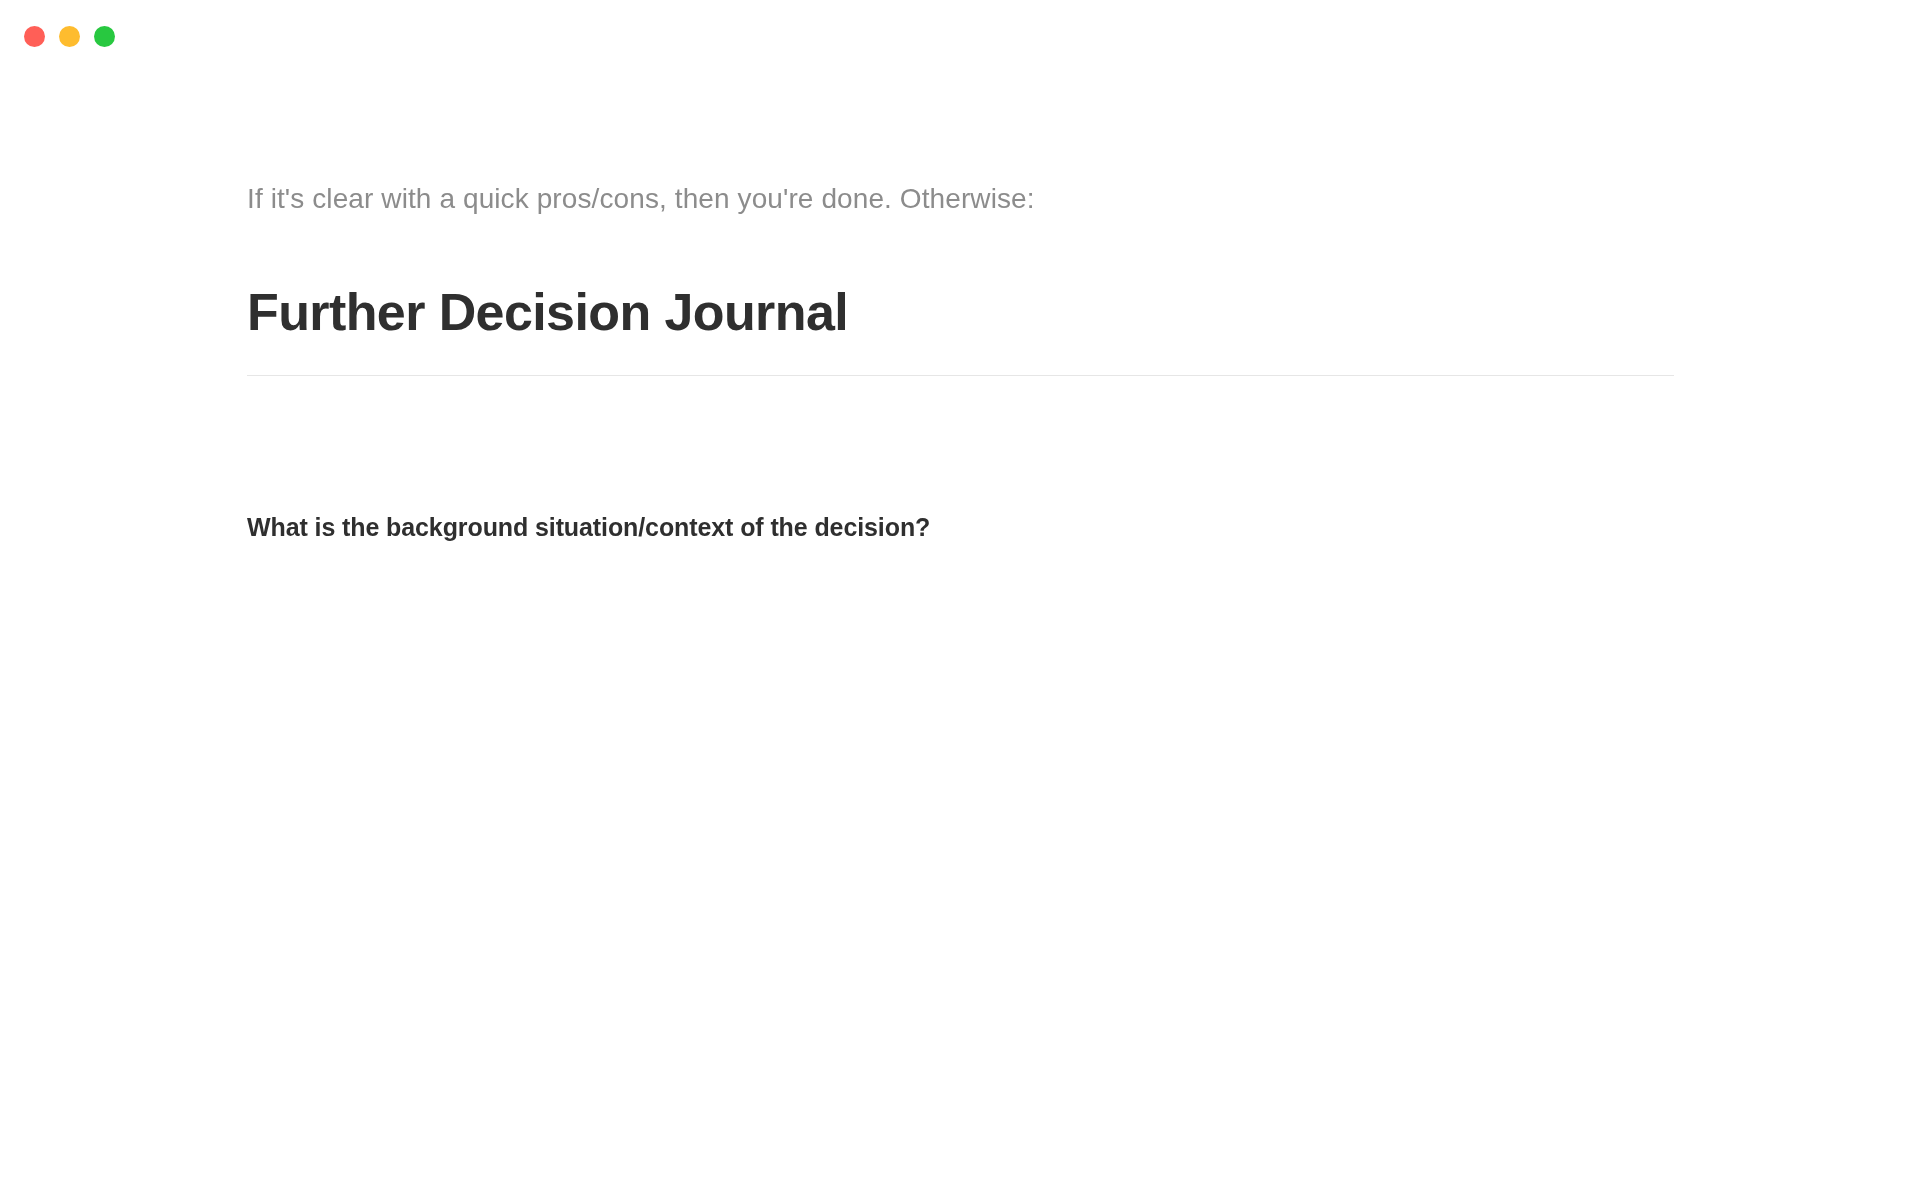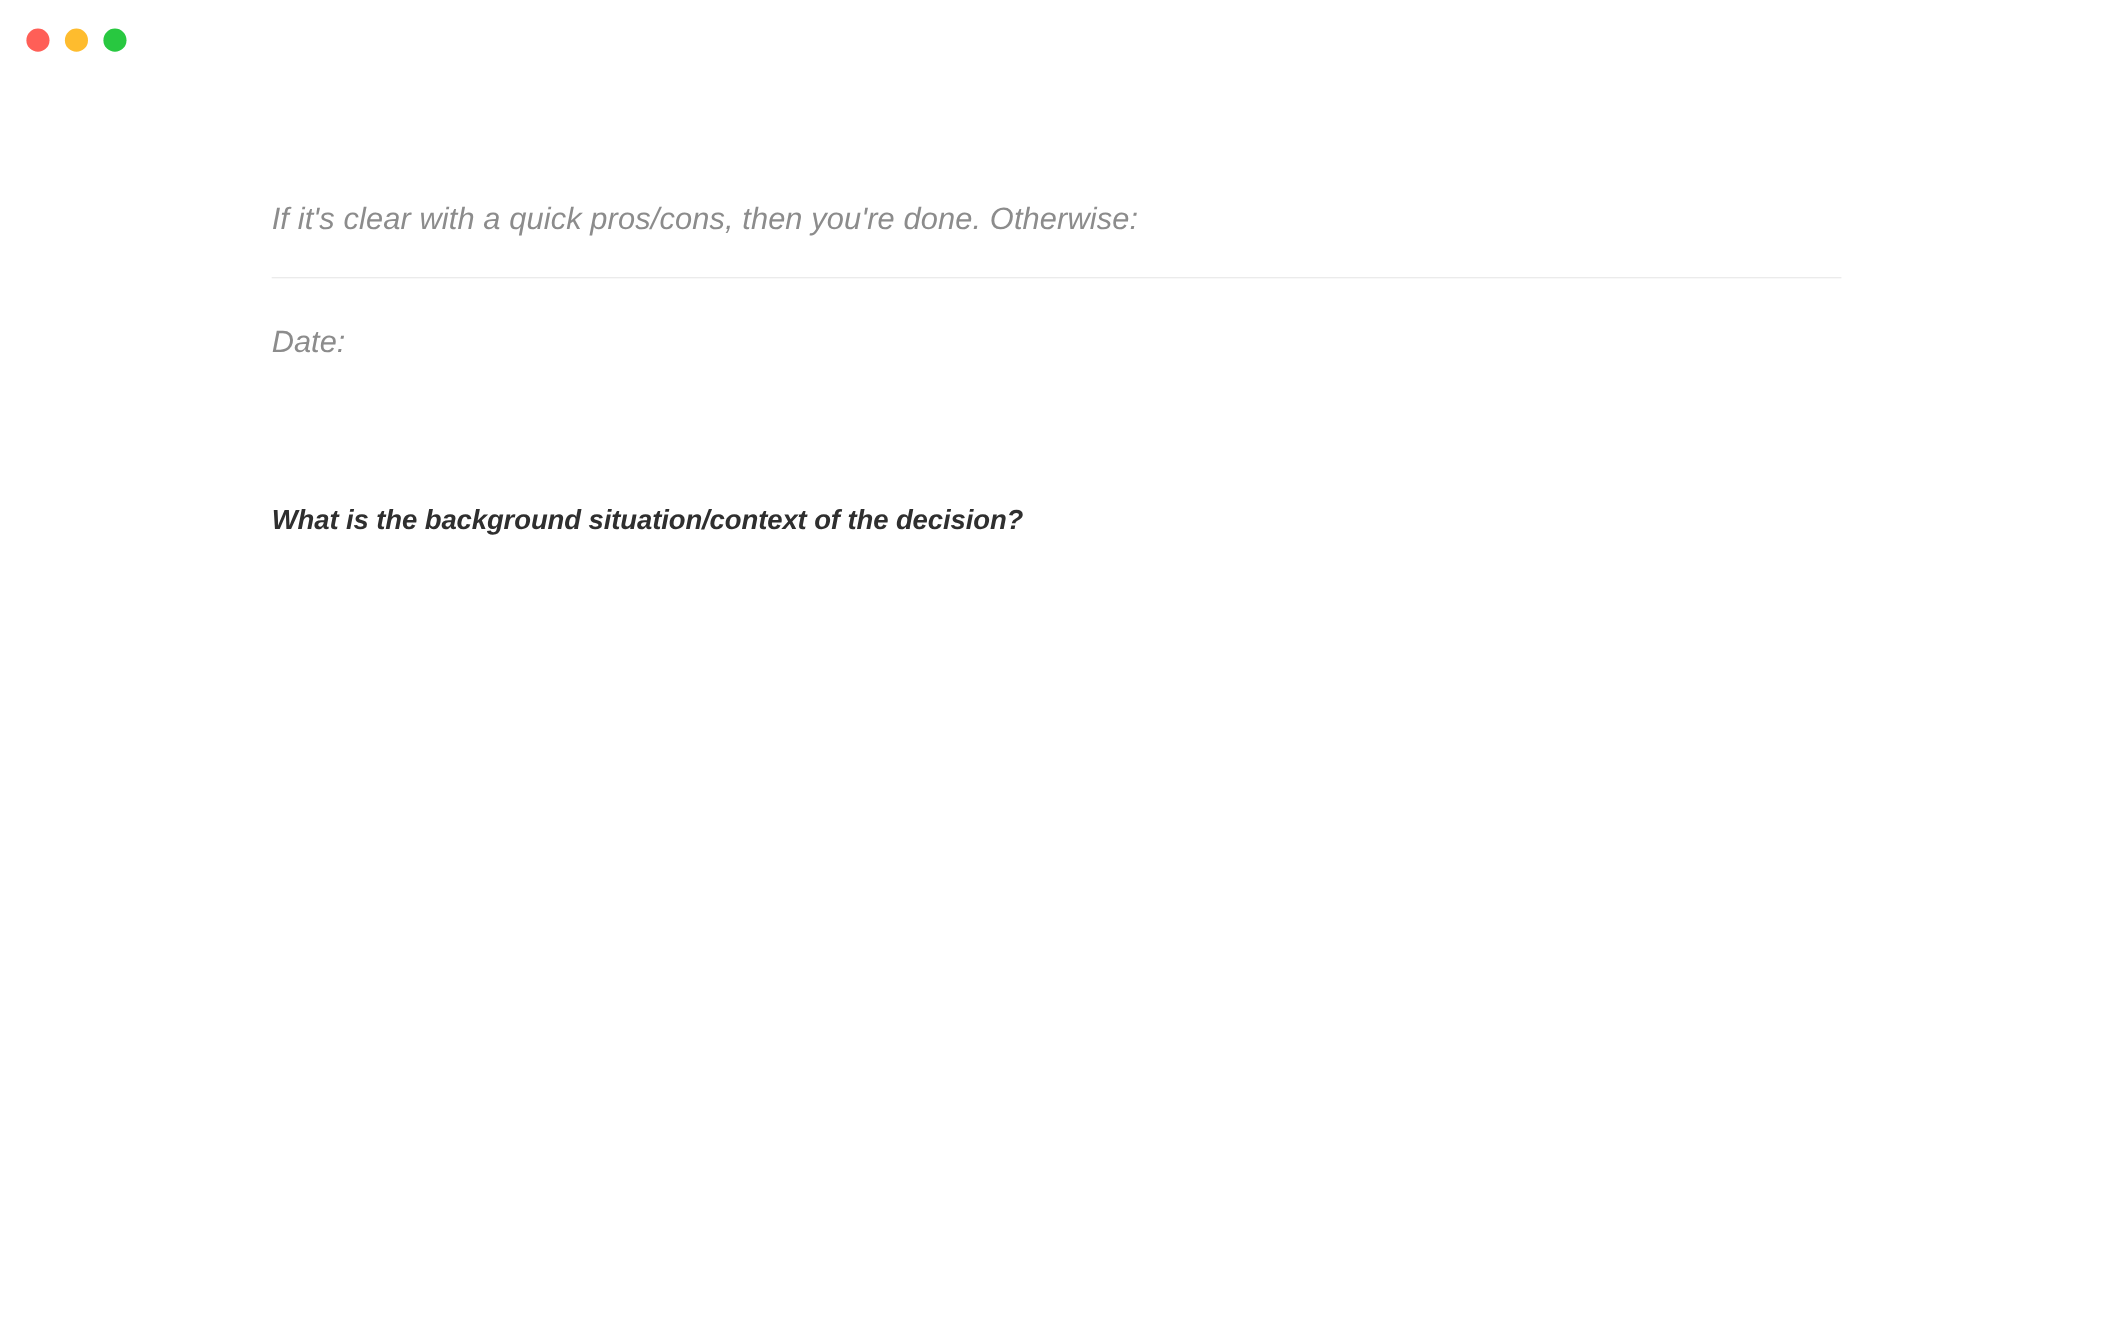--- a/index.html
+++ b/index.html
@@ -42,21 +42,20 @@
   .light-max    { background: #28c840; }
 
   
   .doc {
     position: absolute;
     top: 0;
     left: 0;
     width: 1668px;
     height: 1200px;
     background: #ffffff;
-    font-style: italic;
   }
   .doc-inner {
     position: absolute;
     left: 247px;
     top: 0;
     width: 1190px;
   }
 
   .intro-line {
     margin: 0;
@@ -113,24 +112,24 @@
 </style>
 </head>
 <body>
 
 <div class="doc">
 
   <div class="doc-inner">
 
     <p class="intro-line">If it's clear with a quick pros/cons, then you're done. Otherwise:</p>
 
+    <h1 class="doc-title">Further Decision Journal</h1>
 
     <hr class="divider">
 
-    <p class="date-label">Date:</p>
 
     <div class="answer-space"></div>
 
     <div class="answer-space"></div>
 
     <h2 class="question q3">What is the background situation/context of the decision?</h2>
     <div class="answer-space"></div>
 
   </div>
 </div>

